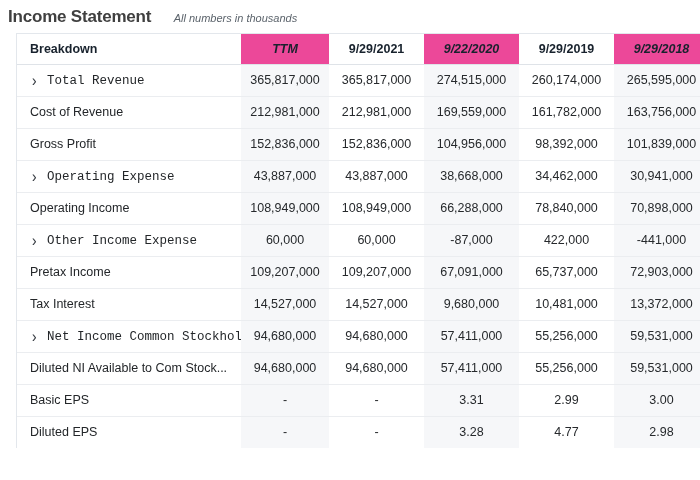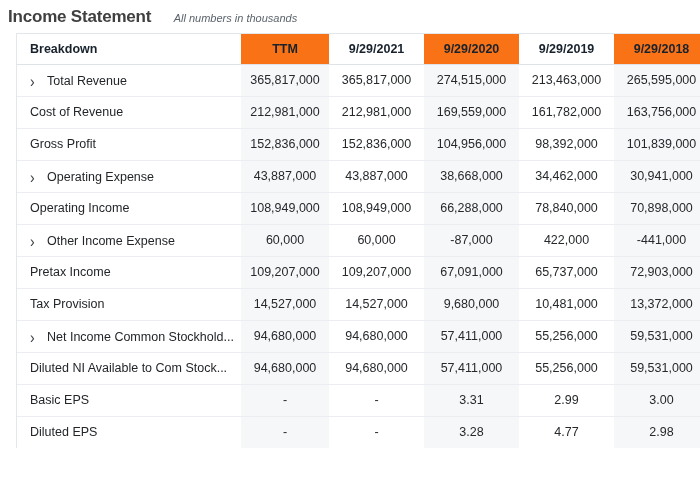--- a/index.html
+++ b/index.html
@@ -18,30 +18,30 @@
                 border-top:1px solid #e3e7ec; border-left:1px solid #e3e7ec; }
   table { border-collapse:collapse; table-layout:fixed; width:692px; }
   col.c-label { width:224px; }
   col.c-ttm   { width:88px;  }
   col.c-y     { width:95px;  }
 
   th { height:30px; font-size:12.5px; font-weight:700; color:#18222d;
        text-align:center; vertical-align:middle;
        border-bottom:1px solid #dfe3e8; background:#ffffff; }
   th.label-h { text-align:left; padding-left:13px; }
-  th.gray-h  { background:#f97316; }
+  th.gray-h  { background:#ec4899;font-style:italic; }
 
   td { height:32px; font-size:12.5px; color:#26292c; vertical-align:middle;
        background:#ffffff; }
   tbody tr + tr td { border-top:1px solid #ebedf0; }
   td.num { text-align:center; }
   td.gray { background:#f6f7f9; }
   td.label { text-align:left; padding-left:13px; color:#232629; white-space:nowrap;
              overflow:hidden; }
-  td.label.expandable { cursor:pointer; }
+  td.label.expandable { cursor:pointer;font-family:Liberation Mono, monospace; }
 
   .chev { display:inline-block; width:8px; margin-right:9px; font-size:14px;
           line-height:1; color:#3a3f45; transform:scaleY(1.15);
           position:relative; top:1px; }
 </style>
 </head>
 <body>
 
 <div class="titlebar">
   <span class="page-title">Income Statement</span>
@@ -56,35 +56,35 @@
         <col class="c-y">
         <col class="c-y">
         <col class="c-y">
         <col class="c-y">
   </colgroup>
   <thead>
     <tr>
       <th class="label-h">Breakdown</th>
       <th class="gray-h">TTM</th>
       <th>9/29/2021</th>
-      <th class="gray-h">9/29/2020</th>
+      <th class="gray-h">9/22/2020</th>
       <th>9/29/2019</th>
       <th class="gray-h">9/29/2018</th>
     </tr>
   </thead>
   <tbody>
 
     <tr>
       <td class="label expandable">
         <span class="chev">›</span><span>Total Revenue</span>
       </td>
       <td class="num gray">365,817,000</td>
       <td class="num">365,817,000</td>
       <td class="num gray">274,515,000</td>
-      <td class="num">213,463,000</td>
+      <td class="num">260,174,000</td>
       <td class="num gray">265,595,000</td>
     </tr>
 
     <tr>
       <td class="label">
         <span>Cost of Revenue</span>
       </td>
       <td class="num gray">212,981,000</td>
       <td class="num">212,981,000</td>
       <td class="num gray">169,559,000</td>
@@ -143,21 +143,21 @@
       </td>
       <td class="num gray">109,207,000</td>
       <td class="num">109,207,000</td>
       <td class="num gray">67,091,000</td>
       <td class="num">65,737,000</td>
       <td class="num gray">72,903,000</td>
     </tr>
 
     <tr>
       <td class="label">
-        <span>Tax Provision</span>
+        <span>Tax Interest</span>
       </td>
       <td class="num gray">14,527,000</td>
       <td class="num">14,527,000</td>
       <td class="num gray">9,680,000</td>
       <td class="num">10,481,000</td>
       <td class="num gray">13,372,000</td>
     </tr>
 
     <tr>
       <td class="label expandable">

